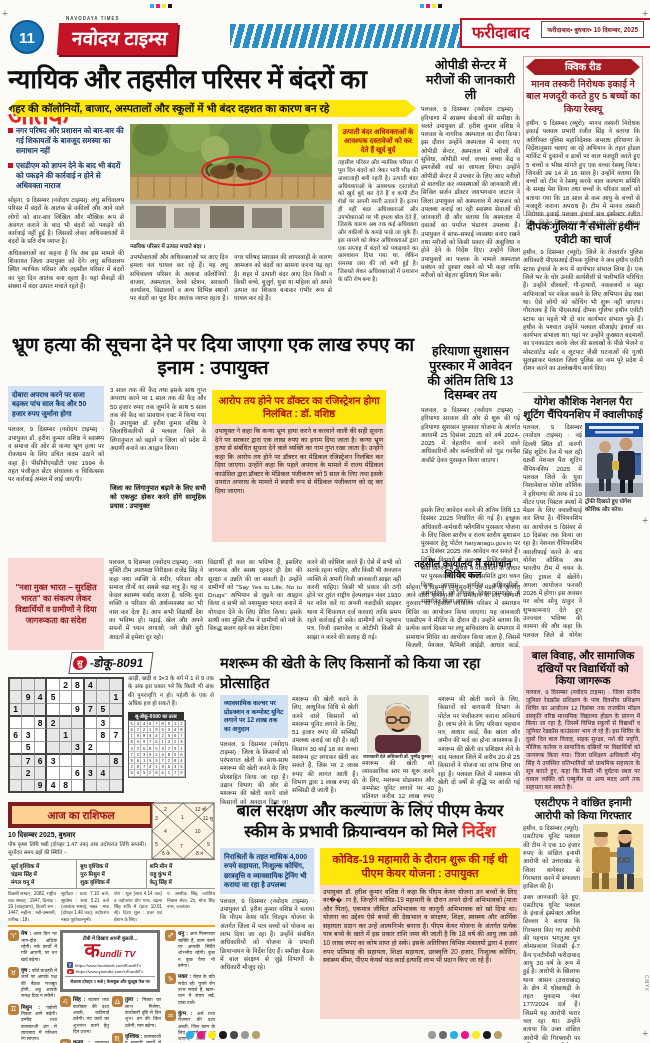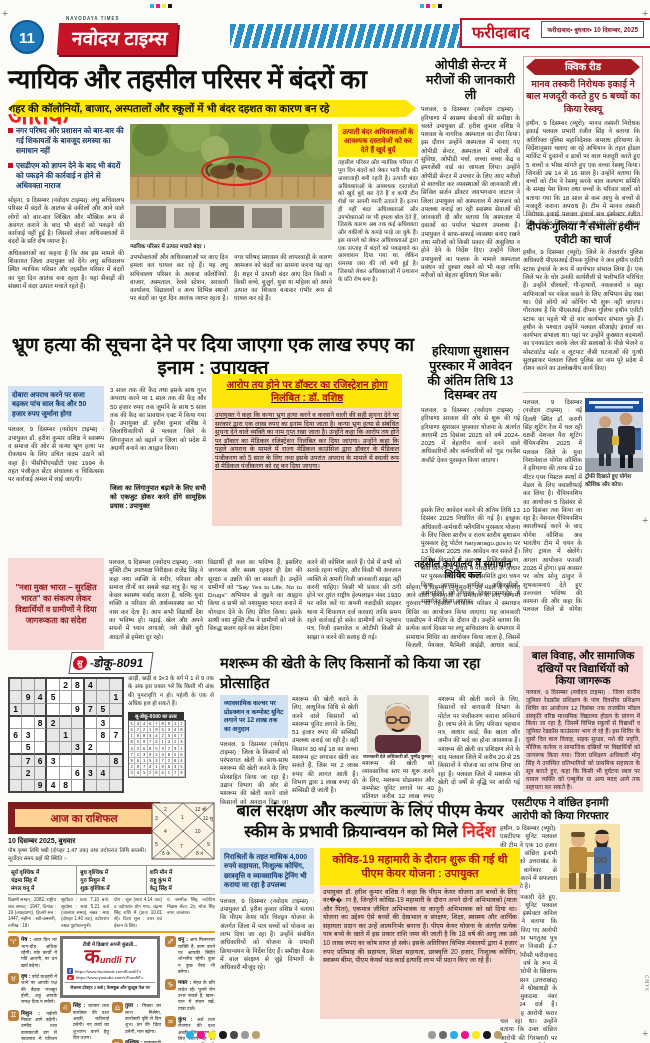--- a/index.html
+++ b/index.html
@@ -56,21 +56,21 @@
   .su-cell:nth-child(3n){border-right:2px solid #444;}
   .su-cell:nth-child(9n){border-right:none;}
   .su-cell:nth-child(n+19):nth-child(-n+27),.su-cell:nth-child(n+46):nth-child(-n+54){border-bottom:2px solid #444;}
   .su-cell:nth-child(n+73){border-bottom:none;}
   .su-cell.shade{background:#e7e7e7;}
   .ans-grid{display:grid;grid-template-columns:repeat(9,1fr);width:56px;height:56px;border:1px solid #666;background:#fff;}
   .ans-cell{border-right:0.5px solid #bbb;border-bottom:0.5px solid #bbb;font-size:4.2px;display:flex;
             align-items:center;justify-content:center;color:#222;}
   .ans-lbl{background:#333;color:#fff;font-size:5px;font-weight:bold;text-align:center;padding:1px 0;}
   
-  .rf-head{background:#fbd292;border:7px solid #7f1d1d;color:#a3131c;font-weight:bold;font-size:10.5px;
+  .rf-head{background:#fbd292;border:4px solid #7f1d1d;color:#a3131c;font-weight:bold;font-size:10.5px;
            text-align:center;padding:2px 0;}
   .rf-date{font-size:7px;font-weight:bold;color:#111;}
   .rf-pan{font-size:5.4px;color:#222;text-align:justify;}
   .planet-row{display:flex;border-top:1px solid #999;border-bottom:1px solid #999;}
   .planet-cell{flex:1;font-size:5.6px;font-weight:bold;white-space:pre-line;padding:2px 3px;border-right:1px solid #999;line-height:1.45;}
   .planet-cell:last-child{border-right:none;}
   .rf-details{column-count:4;column-gap:5px;font-size:4.5px;line-height:1.4;text-align:justify;color:#333;}
   .rf-details p{margin:0;}
   .orange-rule{border-top:2px solid #f2a216;}
   .sign{display:flex;gap:2px;margin-bottom:4px;}
@@ -201,20 +201,21 @@
   <div class="abs" style="left:523px;top:56px;width:120px;height:160px;border:1px solid #d4a7a7;padding:2px;box-sizing:border-box;">
     <div class="qr-banner">क्विक रीड</div>
     <div class="qr-title" style="margin:3px 0 4px;">मानव तस्करी निरोधक इकाई ने बाल मजदूरी करते हुए 5 बच्चों का किया रेस्क्यू</div>
     <div class="bd" style="height:110px;">हथीन, 9 दिसम्बर (ब्यूरो): मानव तस्करी निरोधक इकाई पलवल प्रभारी रंजीत सिंह ने बताया कि अतिरिक्त पुलिस महानिदेशक अपराध हरियाणा के निर्देशानुसार चलाए जा रहे अभियान के तहत होडल मार्किट में दुकानों व ढाबों पर बाल मजदूरी करते हुए 5 बच्चों व भीख मांगते हुए एक बच्चा रेस्क्यू किया। जिनकी उम्र 14 से 16 साल है। उन्होंने बताया कि बच्चों को टीम ने रेस्क्यू करके बाल कल्याण समिति के समक्ष पेश किया तथा बच्चों के परिवार वालों को बताया गया कि 18 साल से कम आयु के बच्चों से मजदूरी कराना अपराध है। टीम में मानव तस्करी निरोधक इकाई पलवल इंचार्ज सब इंस्पेक्टर रंजीत सिंह, विजेंद्र सिंह, एएसआई रामवीर सिंह व महिला सिपाही सुनीता आदि सदस्य शामिल थे।</div>
   </div>
   <div class="abs" style="left:523px;top:220px;width:120px;height:168px;">
     <div class="h-sm center">दीपक गुलिया ने संभाला हथीन एवीटी का चार्ज</div>
     <div class="bd" style="margin-top:3px;height:138px;">हथीन, 9 दिसम्बर (ब्यूरो): जिले के तेजतर्रार पुलिस अधिकारी पीएसआई दीपक गुलिया ने अब हथीन एवीटी स्टाफ इंचार्ज के रूप में कार्यभार संभाल लिया है। एक जिले भर के चोर उनकी कार्यशैली से भलीभांति परिचित हैं। उन्होंने बीरबलों, गौ-हत्यारों, नकबजनों व सट्टा माफियाओं पर नकेल कसने के लिए अभियान छेड़ रखा था। ऐसे लोगों को कोचिंग भी शुरू नहीं जाएगा। गौरतलब है कि पीएसआई दीपक गुलिया हथीन एवीटी स्टाफ का पहले भी दो बार कार्यभार संभाल चुके हैं। हथीन के पश्चात उन्होंने पलवल सीआईए इंचार्ज का कार्यभार संभाला था। यहां पर उन्होंने कुख्यात बदमाशों का एनकाउंटर करके जेल की सलाखों के पीछे भेजने व मोस्टवांटेड मर्डर व लूटपाट जैसी घटनाओं की गुत्थी सुलझाकर पलवल जिला पुलिस का नाम पूरे प्रदेश में रोशन करने का उल्लेखनीय कार्य किए।</div>
   </div>
   <div class="abs rule" style="left:523px;top:392px;width:120px;height:250px;padding-top:2px;">
+    <div class="h-sm center">योगेश कौशिक नेशनल पैरा शूटिंग चैंपियनशिप में क्वालीफाई</div>
     <div style="margin-top:3px;position:relative;">
       <div style="float:right;width:58px;margin:0 0 2px 3px;">
         <div class="photo-frame" style="width:58px;height:74px;">
           <svg width="58" height="74" viewBox="0 0 58 74" xmlns="http://www.w3.org/2000/svg">
             <rect width="58" height="74" fill="#cfd8e2"></rect>
             <rect width="58" height="14" fill="#1b4fa0"></rect>
             <rect x="4" y="3" width="50" height="3" fill="#e8eef8"></rect>
               <rect x="10" y="8" width="38" height="2.5" fill="#c8d6ee"></rect>
             <rect x="0" y="60" width="58" height="14" fill="#9aa2ac"></rect>
             <circle cx="20" cy="24" r="6" fill="#caa27e"></circle>
@@ -232,21 +233,21 @@
         </div>
         <div class="caption">ट्रॉफी दिखाते हुए योगेश कौशिक और कोच।</div>
       </div>
       <div class="bd" style="height:215px;">पलवल, 9 दिसम्बर (नवोदय टाइम्स) : नई दिल्ली स्थित डॉ. करणी सिंह शूटिंग रेंज में चल रही 68वीं नेशनल पैरा शूटिंग चैंपियनशिप 2025 में पलवल जिले के युवा निशानेबाज योगेश कौशिक ने हरियाणा की तरफ से 10 मीटर एयर पिस्टल स्पर्धा में मेडल के लिए क्वालीफाई कर लिया है। चैंपियनशिप का आयोजन 5 दिसंबर से 10 दिसंबर तक किया जा रहा है। नेशनल चैंपियनशिप क्वालीफाई करने के बाद योगेश कौशिक अब भारतीय टीम में चयन के लिए ट्रायल में खेलेंगे। अगला आयोजन फरवरी 2026 में होगा। इस अवसर पर कोच सोनू ठाकुर ने शुभकामनाएं देते हुए उज्ज्वल भविष्य की कामना की और कहा कि पलवल जिले से योगेश कौशिक ने इस नेशनल पैरा शूटिंग चैंपियनशिप में शानदार प्रदर्शन किया है और अब भारतीय टीम में खिलाड़ियों के चयन के लिए ट्रायल होंगे जिसके लिए योगेश कौशिक ने क्वालीफाई किया है और मुझे पूरा विश्वास है कि योगेश कौशिक ट्रायल में भी क्वालीफाई होंगे और पदकों व अंतरराष्ट्रीय पैरा शूटिंग चैंपियनशिप और पैरा ओलंपिक शूटिंग चैंपियनशिप में भी गोल्ड मेडल जीतकर देश का नाम रोशन करेंगे।</div>
     </div>
   </div>
   <div class="abs pinkbox" style="left:523px;top:646px;width:120px;height:146px;padding:3px;box-sizing:border-box;">
     <div class="h-sm center">बाल विवाह, और सामाजिक दखियों पर विद्यार्थियों को किया जागरूक</div>
     <div class="bd" style="margin-top:2px;height:110px;font-size:5.9px;">पलवल, 9 दिसम्बर (नवोदय टाइम्स) : जिला स्तरीय जूनियर रेडक्रॉस प्रशिक्षण के पांच दिवसीय प्रशिक्षण शिविर का आयोजन 12 दिसंबर तक राजकीय मॉडल संस्कृति वरिष्ठ माध्यमिक विद्यालय होडल के प्रांगण में किया जा रहा है, जिसमें विभिन्न स्कूलों से विद्यार्थी व जूनियर रेडक्रॉस काउंसलर भाग ले रहे हैं। इस शिविर के दूसरे दिन बाल विवाह, सड़क सुरक्षा, नशे की प्रवृत्ति, मौलिक कर्तव्य व सामाजिक दखियों पर विद्यार्थियों को जागरूक किया गया। जिला प्रशिक्षण अधिकारी मोनू सिंह ने उपस्थित प्रतिभागियों को प्राथमिक सहायता के सूत्र बताते हुए, कहा कि किसी भी दुर्घटना स्थल पर घायल व्यक्ति को एम्बुलेंस या अन्य मदद आने तक सहायता कर सकते हैं।</div>
   </div>
-  <div class="abs" style="left:500px;top:796px;width:120px;height:232px;">
+  <div class="abs" style="left:523px;top:796px;width:120px;height:232px;">
     <div class="h-sm center">एसटीएफ ने वांछित इनामी आरोपी को किया गिरफ्तार</div>
     <div style="margin-top:3px;">
       <div class="photo-frame" style="float:right;width:60px;height:68px;margin:0 0 2px 3px;">
         <svg width="60" height="68" viewBox="0 0 60 68" xmlns="http://www.w3.org/2000/svg">
           <rect width="60" height="68" fill="#f6e3ac"></rect>
           <rect x="0" y="54" width="60" height="14" fill="#e8cd8a"></rect>
           <circle cx="18" cy="16" r="7" fill="#e2b387"></circle>
             <rect x="11" y="8" width="14" height="5" rx="2" fill="#6b4f2a"></rect>
           <rect x="9" y="23" width="18" height="26" rx="3" fill="#b98a3e"></rect>
           <rect x="9" y="49" width="7" height="16" fill="#8a6a30"></rect>
@@ -270,21 +271,21 @@
   <div class="abs" style="left:8px;top:334px;width:410px;height:220px;">
     <div class="h-big center">भ्रूण हत्या की सूचना देने पर दिया जाएगा एक लाख रुपए का इनाम : उपायुक्त</div>
     <div class="abs" style="left:0;top:52px;width:96px;height:168px;">
       <div class="bluebox">दोबारा अपराध करने पर सजा बढ़कर पांच साल कैद और 50 हजार रुपए जुर्माना होगा</div>
       <div class="bd" style="margin-top:3px;height:100px;">पलवल, 9 दिसम्बर (नवोदय टाइम्स) : उपायुक्त डॉ. हरीश कुमार वशिष्ठ ने स्वास्थ्य व समाज की ओर से कन्या भ्रूण हत्या पर रोकथाम के लिए उचित कदम उठाने को कहा है। पीसीपीएनडीटी एक्ट 1994 के तहत पंजीकृत सेंटर संचालक व चिकित्सक पर कार्रवाई अमल में लाई जाएगी।</div>
     </div>
     <div class="abs" style="left:102px;top:52px;width:96px;height:168px;">
       <div class="bd" style="height:96px;">3 साल तक की कैद तथा इसके साथ गुप्त अपराध करने पर 1 साल तक की कैद और 50 हजार रुपए तक जुर्माने के साथ 5 साल तक की कैद का प्रावधान एक्ट में किया गया है। उपायुक्त डॉ. हरीश कुमार वशिष्ठ ने जिलाधिकारियों से पलवल जिले के लिंगानुपात को बढ़ाने व जिला को प्रदेश में अग्रणी बनाने का आह्वान किया।</div>
       <div class="bd hl" style="font-size:6.6px;margin-top:2px;">जिला का लिंगानुपात बढ़ाने के लिए सभी को एकजुट होकर करने होंगे सामूहिक प्रयास : उपायुक्त</div>
     </div>
-    <div class="abs" style="left:204px;top:40px;width:190px;height:168px;text-decoration:underline;">
+    <div class="abs" style="left:204px;top:56px;width:174px;height:168px;">
       <div class="ybox" style="font-size:10px;color:#b01116;padding:4px 6px;">आरोप तय होने पर डॉक्टर का रजिस्ट्रेशन होगा निलंबित : डॉ. वशिष्ठ</div>
       <div class="pinkbody bd" style="height:112px;font-size:6.4px;">उपायुक्त ने कहा कि कन्या भ्रूण हत्या करने व करवाने वाली की सही सूचना देने पर सरकार द्वारा एक लाख रुपए का इनाम दिया जाता है। कन्या भ्रूण हत्या से संबंधित सूचना देने वाले व्यक्ति का नाम गुप्त रखा जाता है। उन्होंने कहा कि आरोप तय होने पर डॉक्टर का मेडिकल रजिस्ट्रेशन निलंबित कर दिया जाएगा। उन्होंने कहा कि पहले अपराध के मामले में राज्य मेडिकल काउंसिल द्वारा डॉक्टर के मेडिकल पंजीकरण को 5 साल के लिए तथा इसके उपरांत अपराध के मामले में स्थायी रूप से मेडिकल पंजीकरण को रद्द कर दिया जाएगा।</div>
     </div>
   </div>
 
   <div class="abs" style="left:8px;top:558px;width:512px;height:92px;">
     <div class="abs pinkbox" style="left:0;top:0;width:96px;height:92px;display:flex;align-items:center;padding:3px;box-sizing:border-box;">
       <div style="font-size:8.2px;font-weight:bold;color:#8b1a1a;text-align:center;line-height:1.35;">"नशा मुक्त भारत – सुरक्षित भारत" का संकल्प लेकर विद्यार्थियों व ग्रामीणों ने दिया जागरूकता का संदेश</div>
     </div>
     <div class="abs bd" style="left:101px;top:0;width:94px;height:92px;">पलवल, 9 दिसम्बर (नवोदय टाइम्स) : नशा मुक्ति टीम उपाध्यक्ष निरीक्षक राजेंद्र सिंह ने कहा नशा व्यक्ति के शरीर, परिवार और समाज तीनों का सबसे बड़ा शत्रु है। यह न केवल स्वास्थ्य बर्बाद करता है, बल्कि युवा शक्ति व परिवार की अर्थव्यवस्था का भी नाश कर देता है। आप सभी विद्यार्थी देश का भविष्य हो। पढ़ाई, खेल और अपने सपनों में ध्यान लगाओ, नशे जैसी बुरी आदतों से हमेशा दूर रहो।</div>

